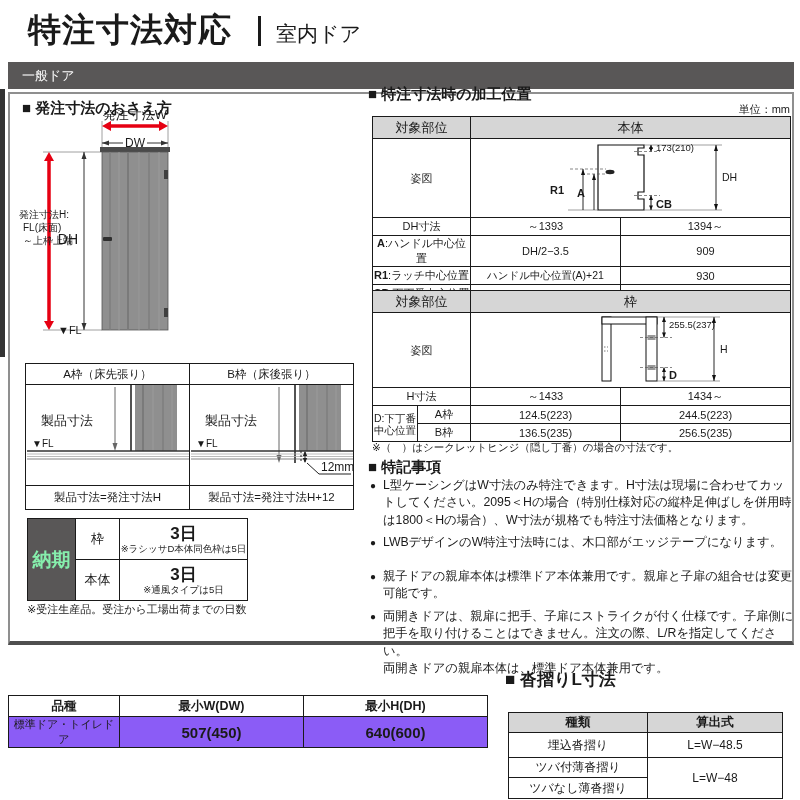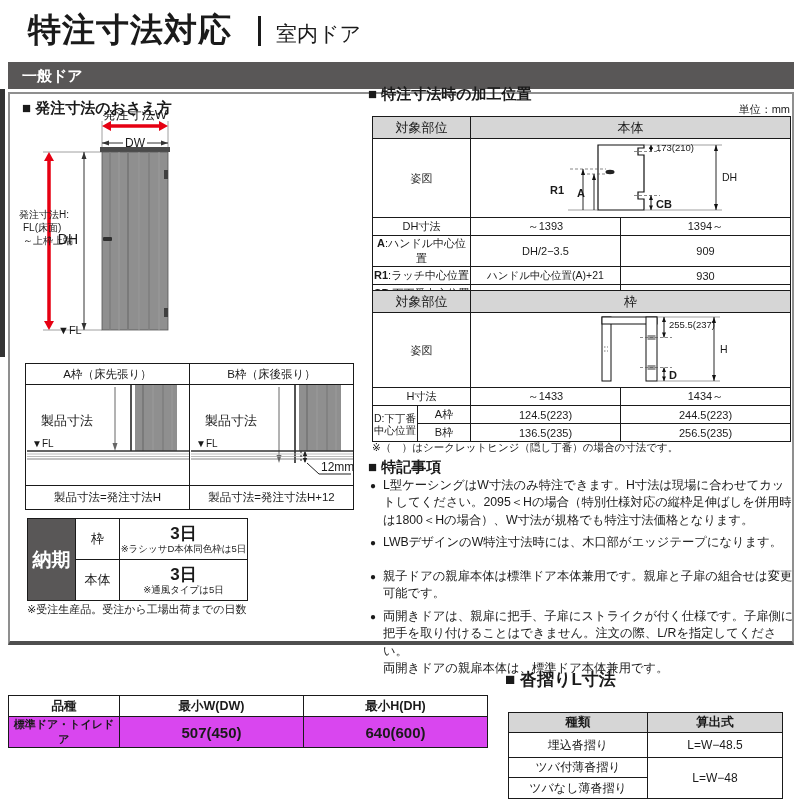--- a/index.html
+++ b/index.html
@@ -3,58 +3,58 @@
 <meta charset="utf-8">
 <style>
   html,body{margin:0;padding:0;background:#fff;}
   .page{position:relative;width:800px;height:800px;background:#ffffff;overflow:hidden;
         font-family:"Liberation Sans","DejaVu Sans",sans-serif;color:#1a1a1a;}
   .abs{position:absolute;}
   
   .title{font-size:33px;font-weight:bold;letter-spacing:1px;}
   .title-sep{width:3px;height:30px;background:#1a1a1a;}
   .subtitle{font-size:21px;}
-  .section-bar{background:#595757;color:#fff;font-size:15px;font-weight:bold;
+  .section-bar{background:#595757;color:#fff;font-size:13px;font-weight:normal;
                line-height:27px;padding-left:14px;box-sizing:border-box;}
   .main-box{border:2px solid #8f8f8f;border-bottom:4px solid #4f4f4f;box-sizing:border-box;}
   .edge-strip{background:#333;}
   .h-block{font-size:15px;font-weight:bold;}
   .unit{font-size:11px;}
   
   table{border-collapse:collapse;table-layout:fixed;}
   td{border:1px solid #1a1a1a;padding:0;text-align:center;vertical-align:middle;overflow:hidden;}
   .hdr-gray{background:#d6d6d6;}
   
   .ab-table{width:328px;font-size:11.5px;}
   .ab-table .head td{height:20px;}
   .ab-table .diag td{height:98px;vertical-align:top;}
   .ab-table .formula td{height:23px;}
   .delivery{width:220px;}
-  .delivery .part-hd{background:#595757;color:#ffffff;font-size:19px;font-weight:bold;}
+  .delivery .part-hd{background:#595757;color:#86efac;font-size:19px;font-weight:bold;}
   .delivery td{height:40px;}
   .delivery .part{font-size:13px;}
   .days{font-size:17px;font-weight:bold;line-height:18px;}
   .days-note{font-size:9.5px;line-height:11px;}
   .small-note{font-size:11px;}
   
   .proc-table{width:418px;font-size:11px;}
   .proc-table .head td{height:21px;font-size:13px;}
   .proc-table .fig td{vertical-align:top;}
   .proc-table .dr td{height:17px;}
   .dlabel{font-size:10.5px;line-height:12px;}
   .hinge-note{font-size:10.5px;}
   .notes{width:424px;font-size:12.3px;line-height:1.42;}
   .note-item{display:flex;margin-bottom:5px;}
   .note-item .marker{flex:0 0 13px;font-size:10px;padding-top:2px;}
   .gap-after{margin-bottom:16px;}
   
   .laa-head{font-size:16px;font-weight:bold;}
   .laa-table{width:479px;}
   .laa-table .hd td{height:20px;font-size:12.5px;font-weight:bold;}
-  .laa-table .dt td{height:23px;background:#d946ef;font-weight:bold;}
+  .laa-table .dt td{height:23px;background:#8b5cf6;}
   .laa-kind{font-size:11px;}
   .laa-val{font-size:15px;font-weight:bold;}
   .kutsu-head{font-size:17px;font-weight:bold;}
   .kutsu-text{font-size:12.5px;}
   .kutsu-table{width:274px;font-size:12px;}
   .kutsu-table .hd td{height:19px;font-size:12.5px;font-weight:bold;}
   svg text{font-family:"Liberation Sans","DejaVu Sans",sans-serif;fill:#1a1a1a;}
 </style>
 </head>
 <body>

